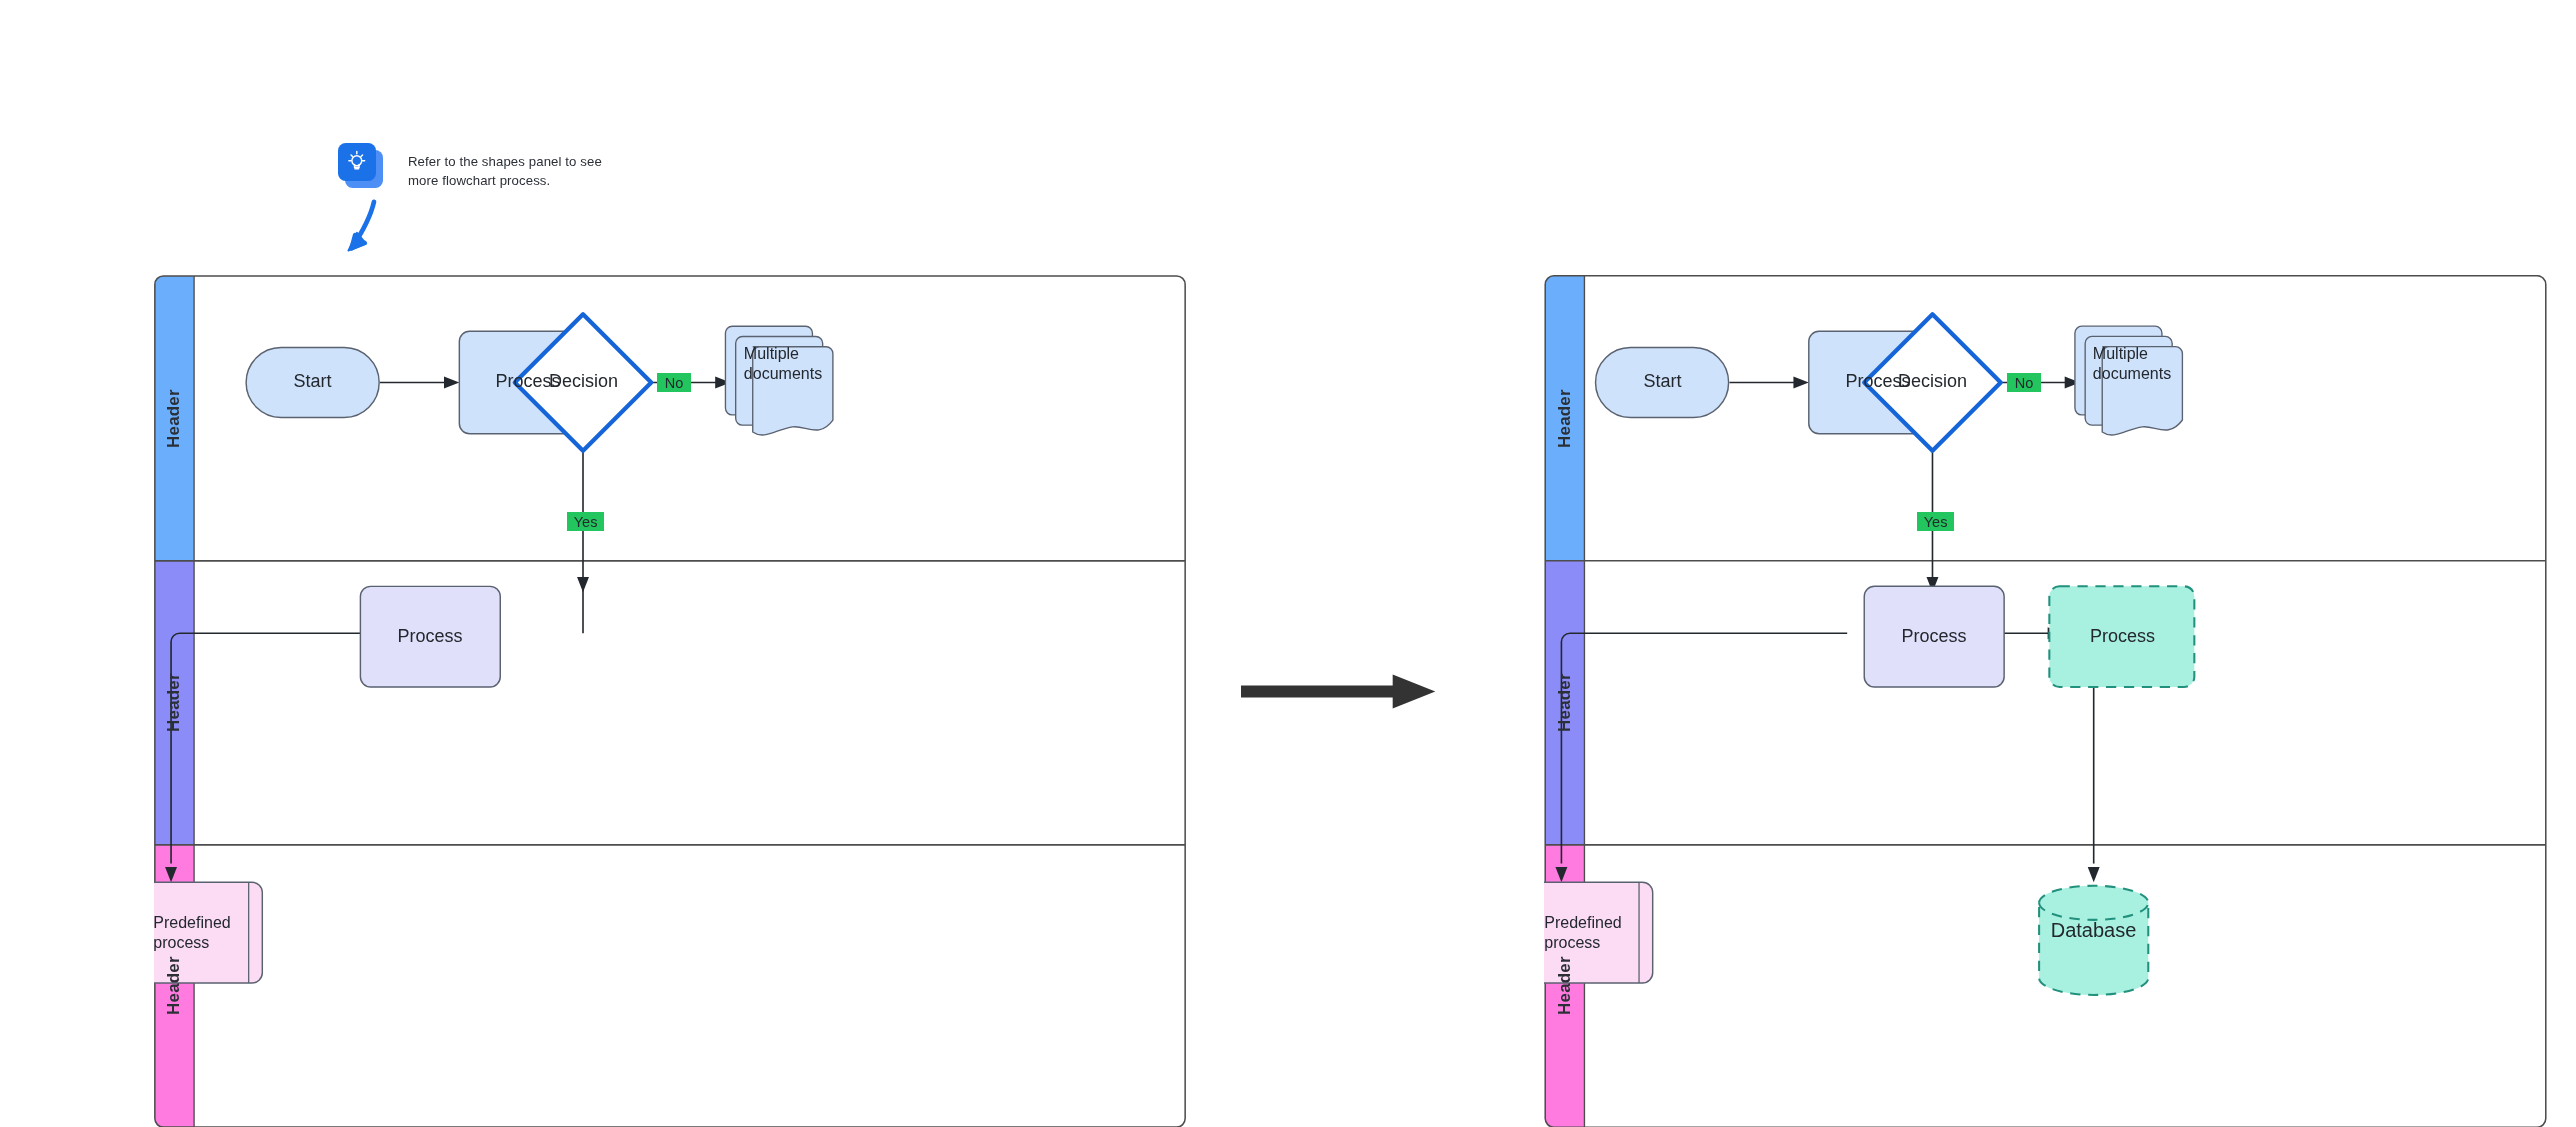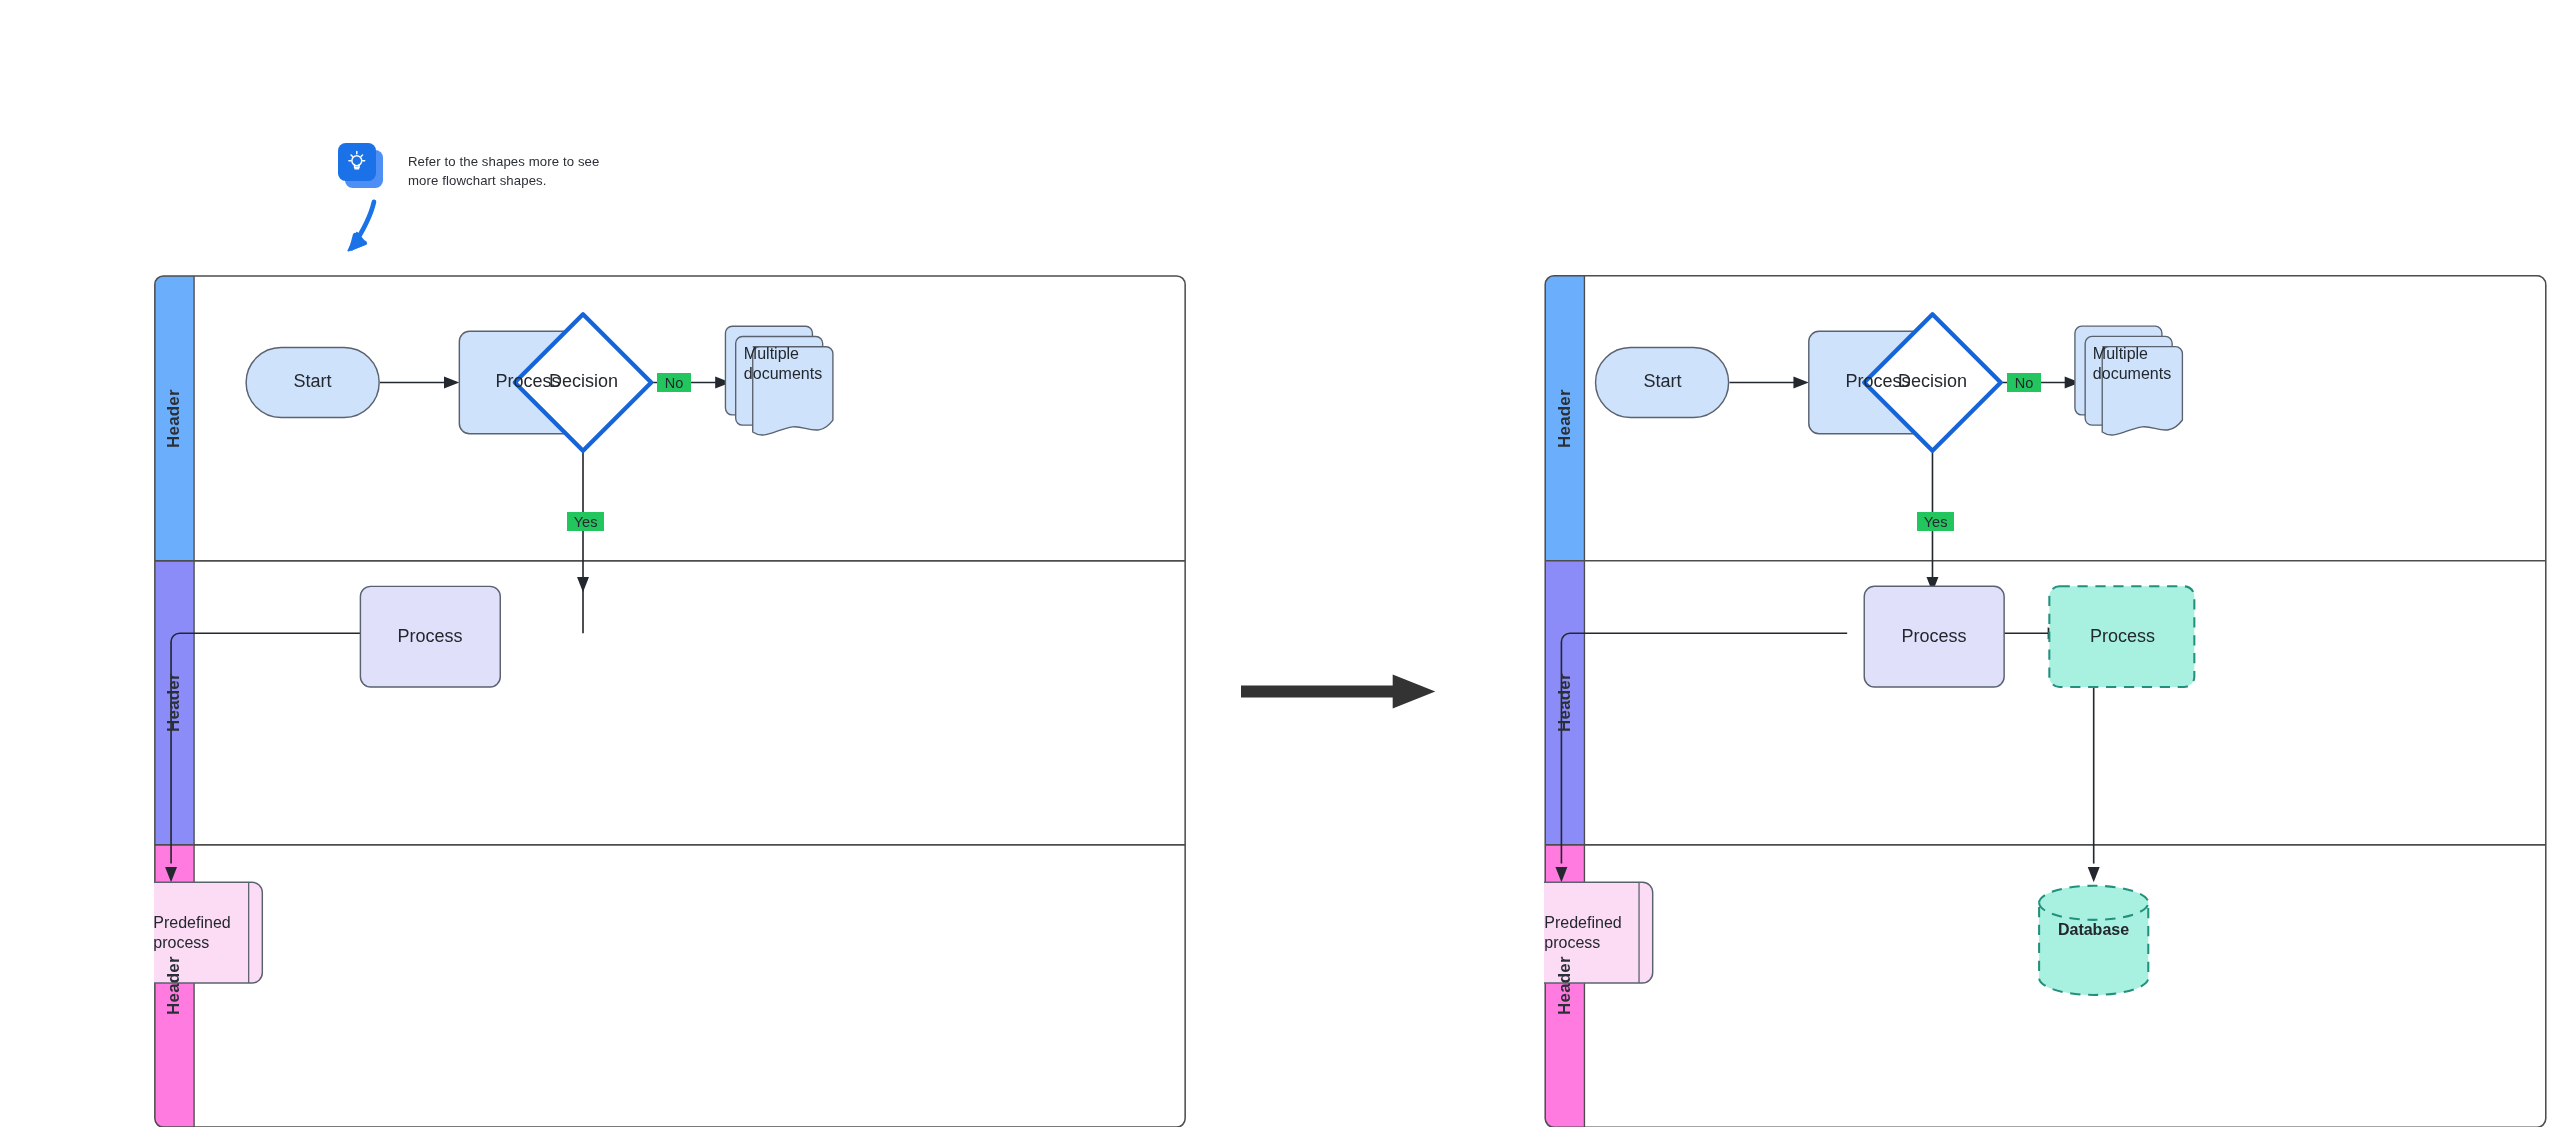--- a/index.html
+++ b/index.html
@@ -69,21 +69,21 @@
             <path d="M12 2.3 v2.1"></path>
             <path d="M4.6 11 h2.0"></path>
             <path d="M17.4 11 h2.0"></path>
             <path d="M6.6 5.6 l1.4 1.4"></path>
             <path d="M17.4 5.6 l-1.4 1.4"></path>
           </g>
         </svg>
       </div>
     </div>
   </div>
-  <div class="tip-text" style="left:408px;top:153px;">Refer to the shapes more to see more flowchart shapes.</div>
+  <div class="tip-text" style="left:408px;top:153px;">Refer to the shapes panel to see more flowchart process.</div>
 
   <svg class="tip-arrow" width="60" height="77" viewBox="0 0 70 90">
     <path d="M42 8 C 38 26, 28 44, 16 62" fill="none" stroke="#1B72E8" stroke-width="5.5" stroke-linecap="round"></path>
     <path d="M16 62 L 31 56 M16 62 L 20 47" fill="none" stroke="#1B72E8" stroke-width="5.5" stroke-linecap="round" stroke-linejoin="round"></path>
     <path d="M12 65 L 33 57 L 22 44 Z" fill="#1B72E8" stroke="#1B72E8" stroke-width="2" stroke-linejoin="round"></path>
   </svg>
 
   <svg class="bigarrow" width="196" height="41" viewBox="0 0 230 48">
     <path d="M0 17 H178 V4 L228 24 L178 44 V31 H0 Z" fill="#333333"></path>
   </svg>
@@ -236,19 +236,19 @@
 
   <div class="nlabel" style="left:1596px;top:347px;width:133px;height:70px;">Start</div>
   <div class="nlabel" style="left:1809px;top:331px;width:138px;height:102px;">Process</div>
   <div class="nlabel" style="left:1864px;top:348px;width:137px;height:68px;">Decision</div>
   <div class="nlabel" style="left:2085px;top:334px;width:94px;height:60px;font-size:16px;">Multiple
 documents</div>
   <div class="nlabel" style="left:1864px;top:586px;width:140px;height:101px;">Process</div>
   <div class="nlabel" style="left:2050px;top:586px;width:145px;height:101px;">Process</div>
   <div class="nlabel" style="left:1513px;top:882px;width:140px;height:101px;font-size:16px;">Predefined
 process</div>
-  <div class="nlabel" style="left:2039px;top:896px;width:109px;height:68px;font-size:16px;font-weight:bold;">Database</div>
+  <div class="nlabel" style="left:2039px;top:896px;width:109px;height:68px;font-size:20px;">Database</div>
 
   <div class="elabel" style="left:2007px;top:373px;width:29px;height:19px;">No</div>
   <div class="elabel" style="left:1917px;top:512px;width:32px;height:19px;">Yes</div>
 
 </div>
 
 
 </body></html>

